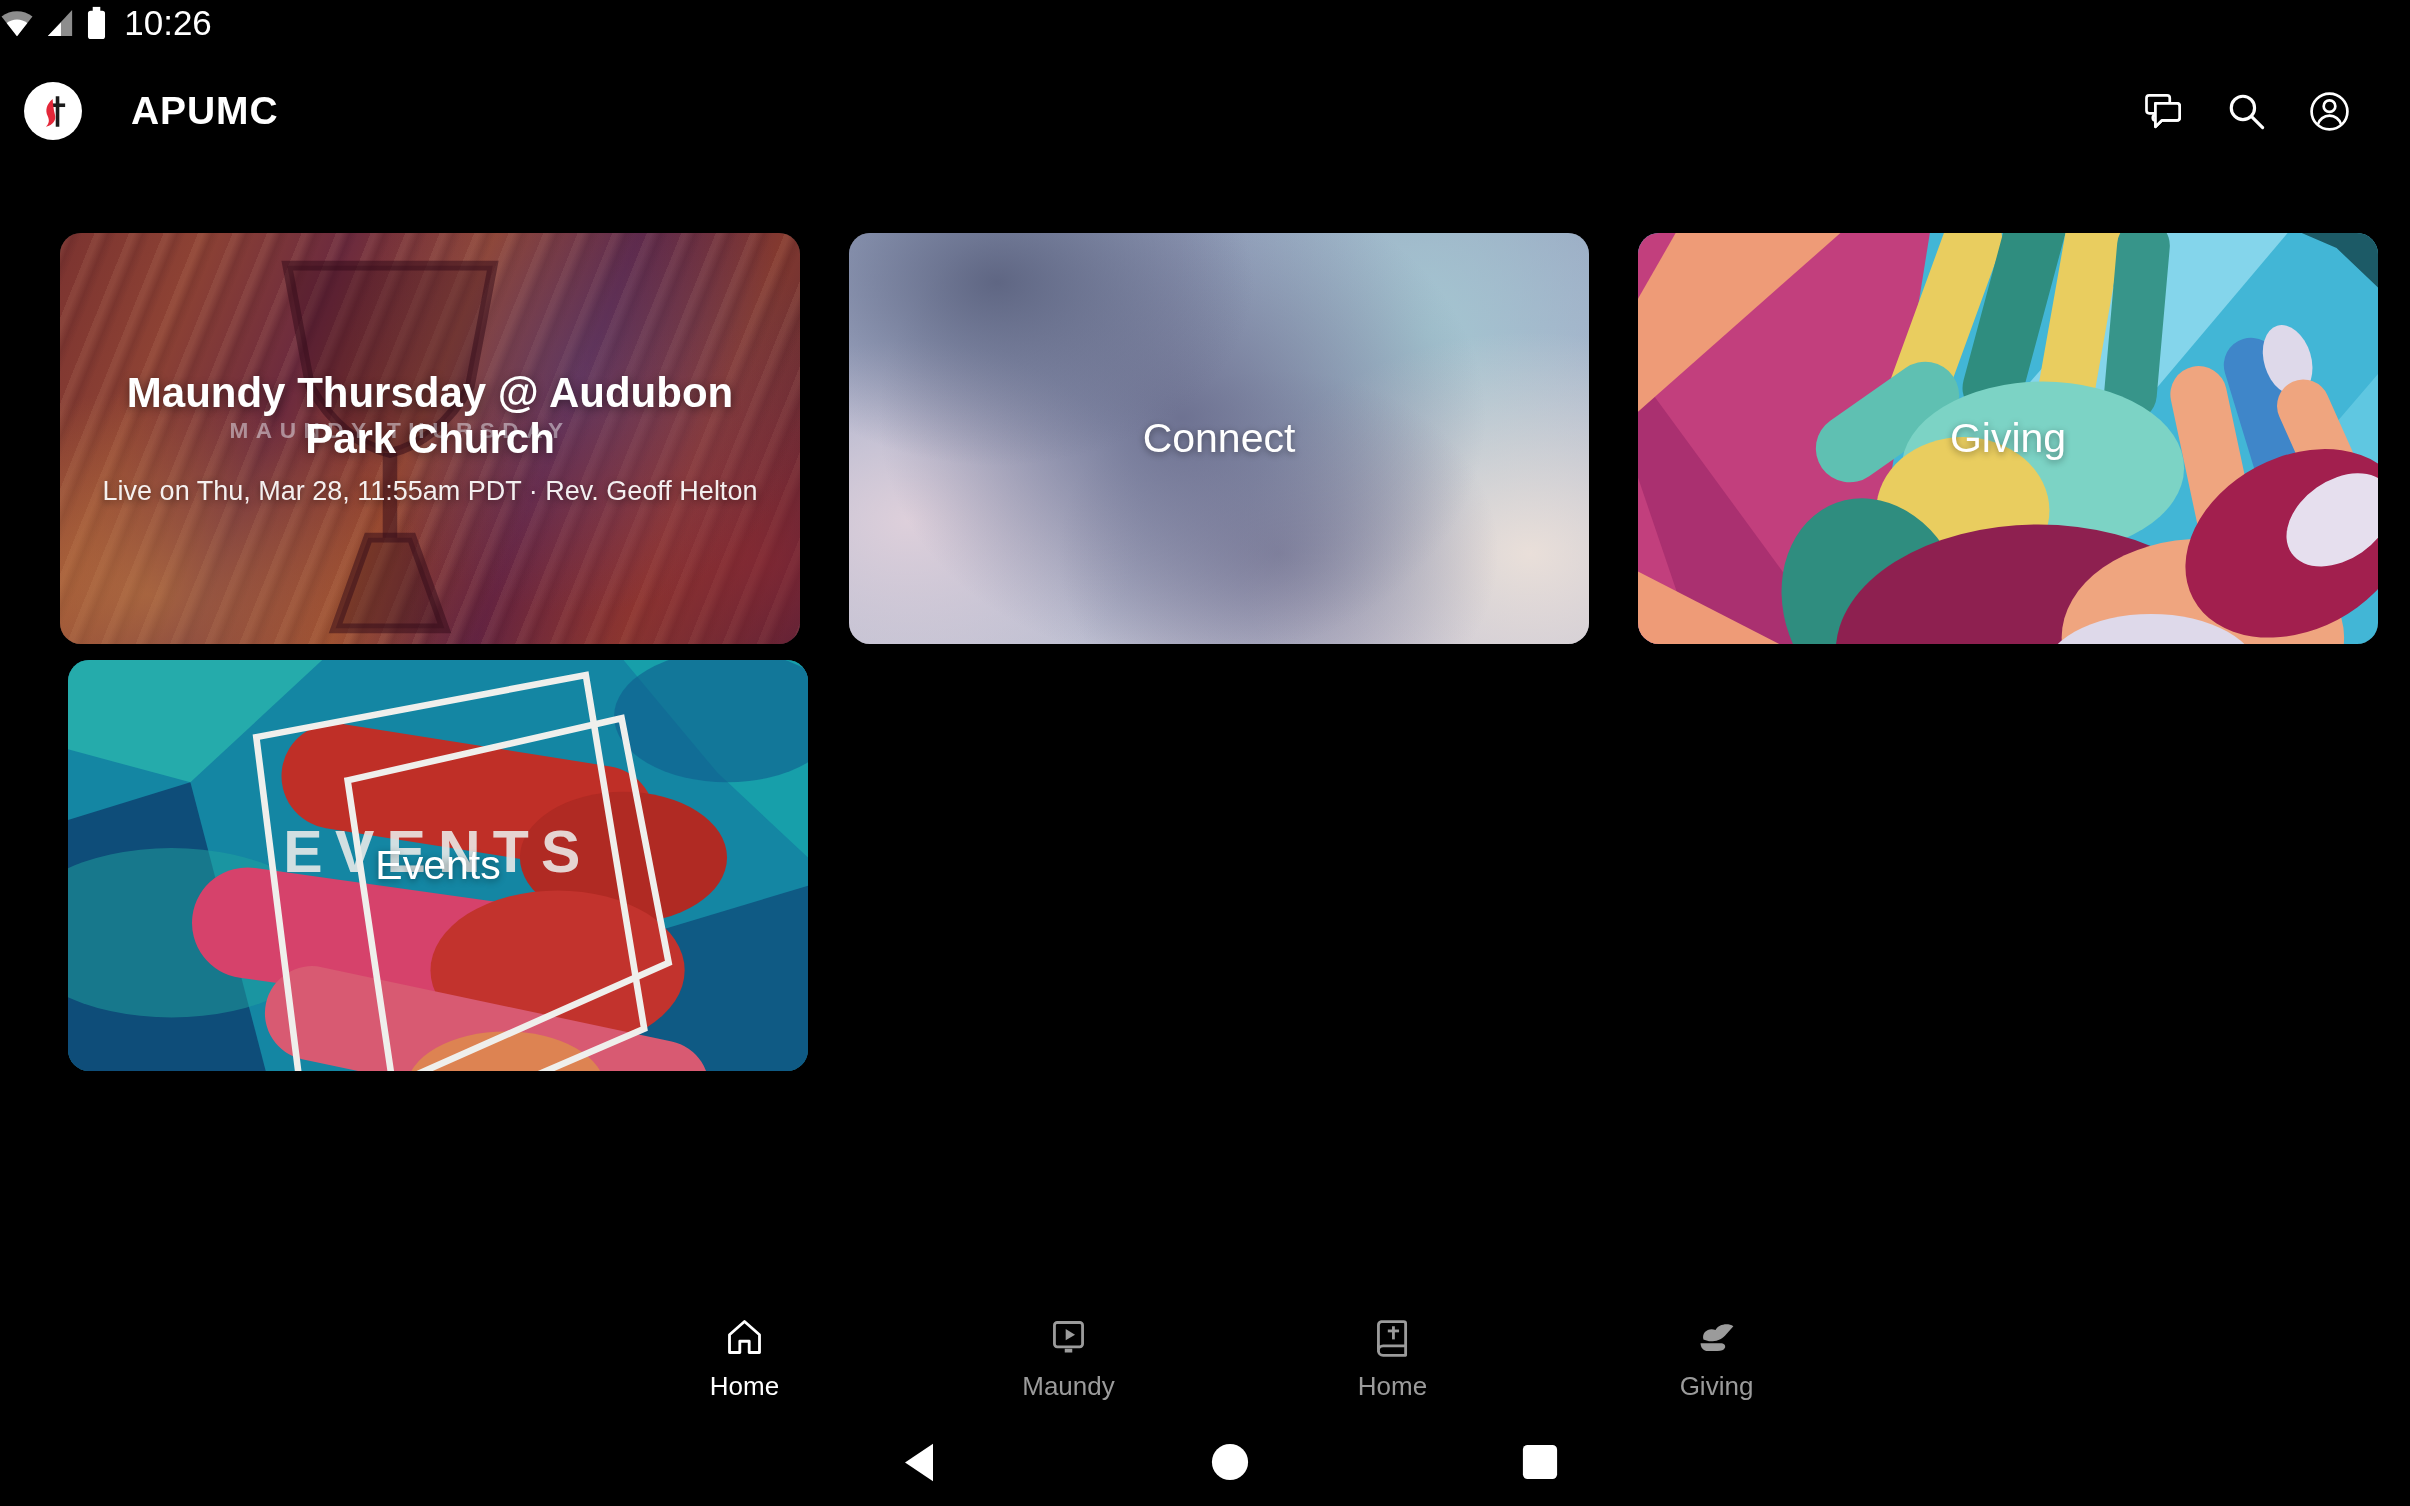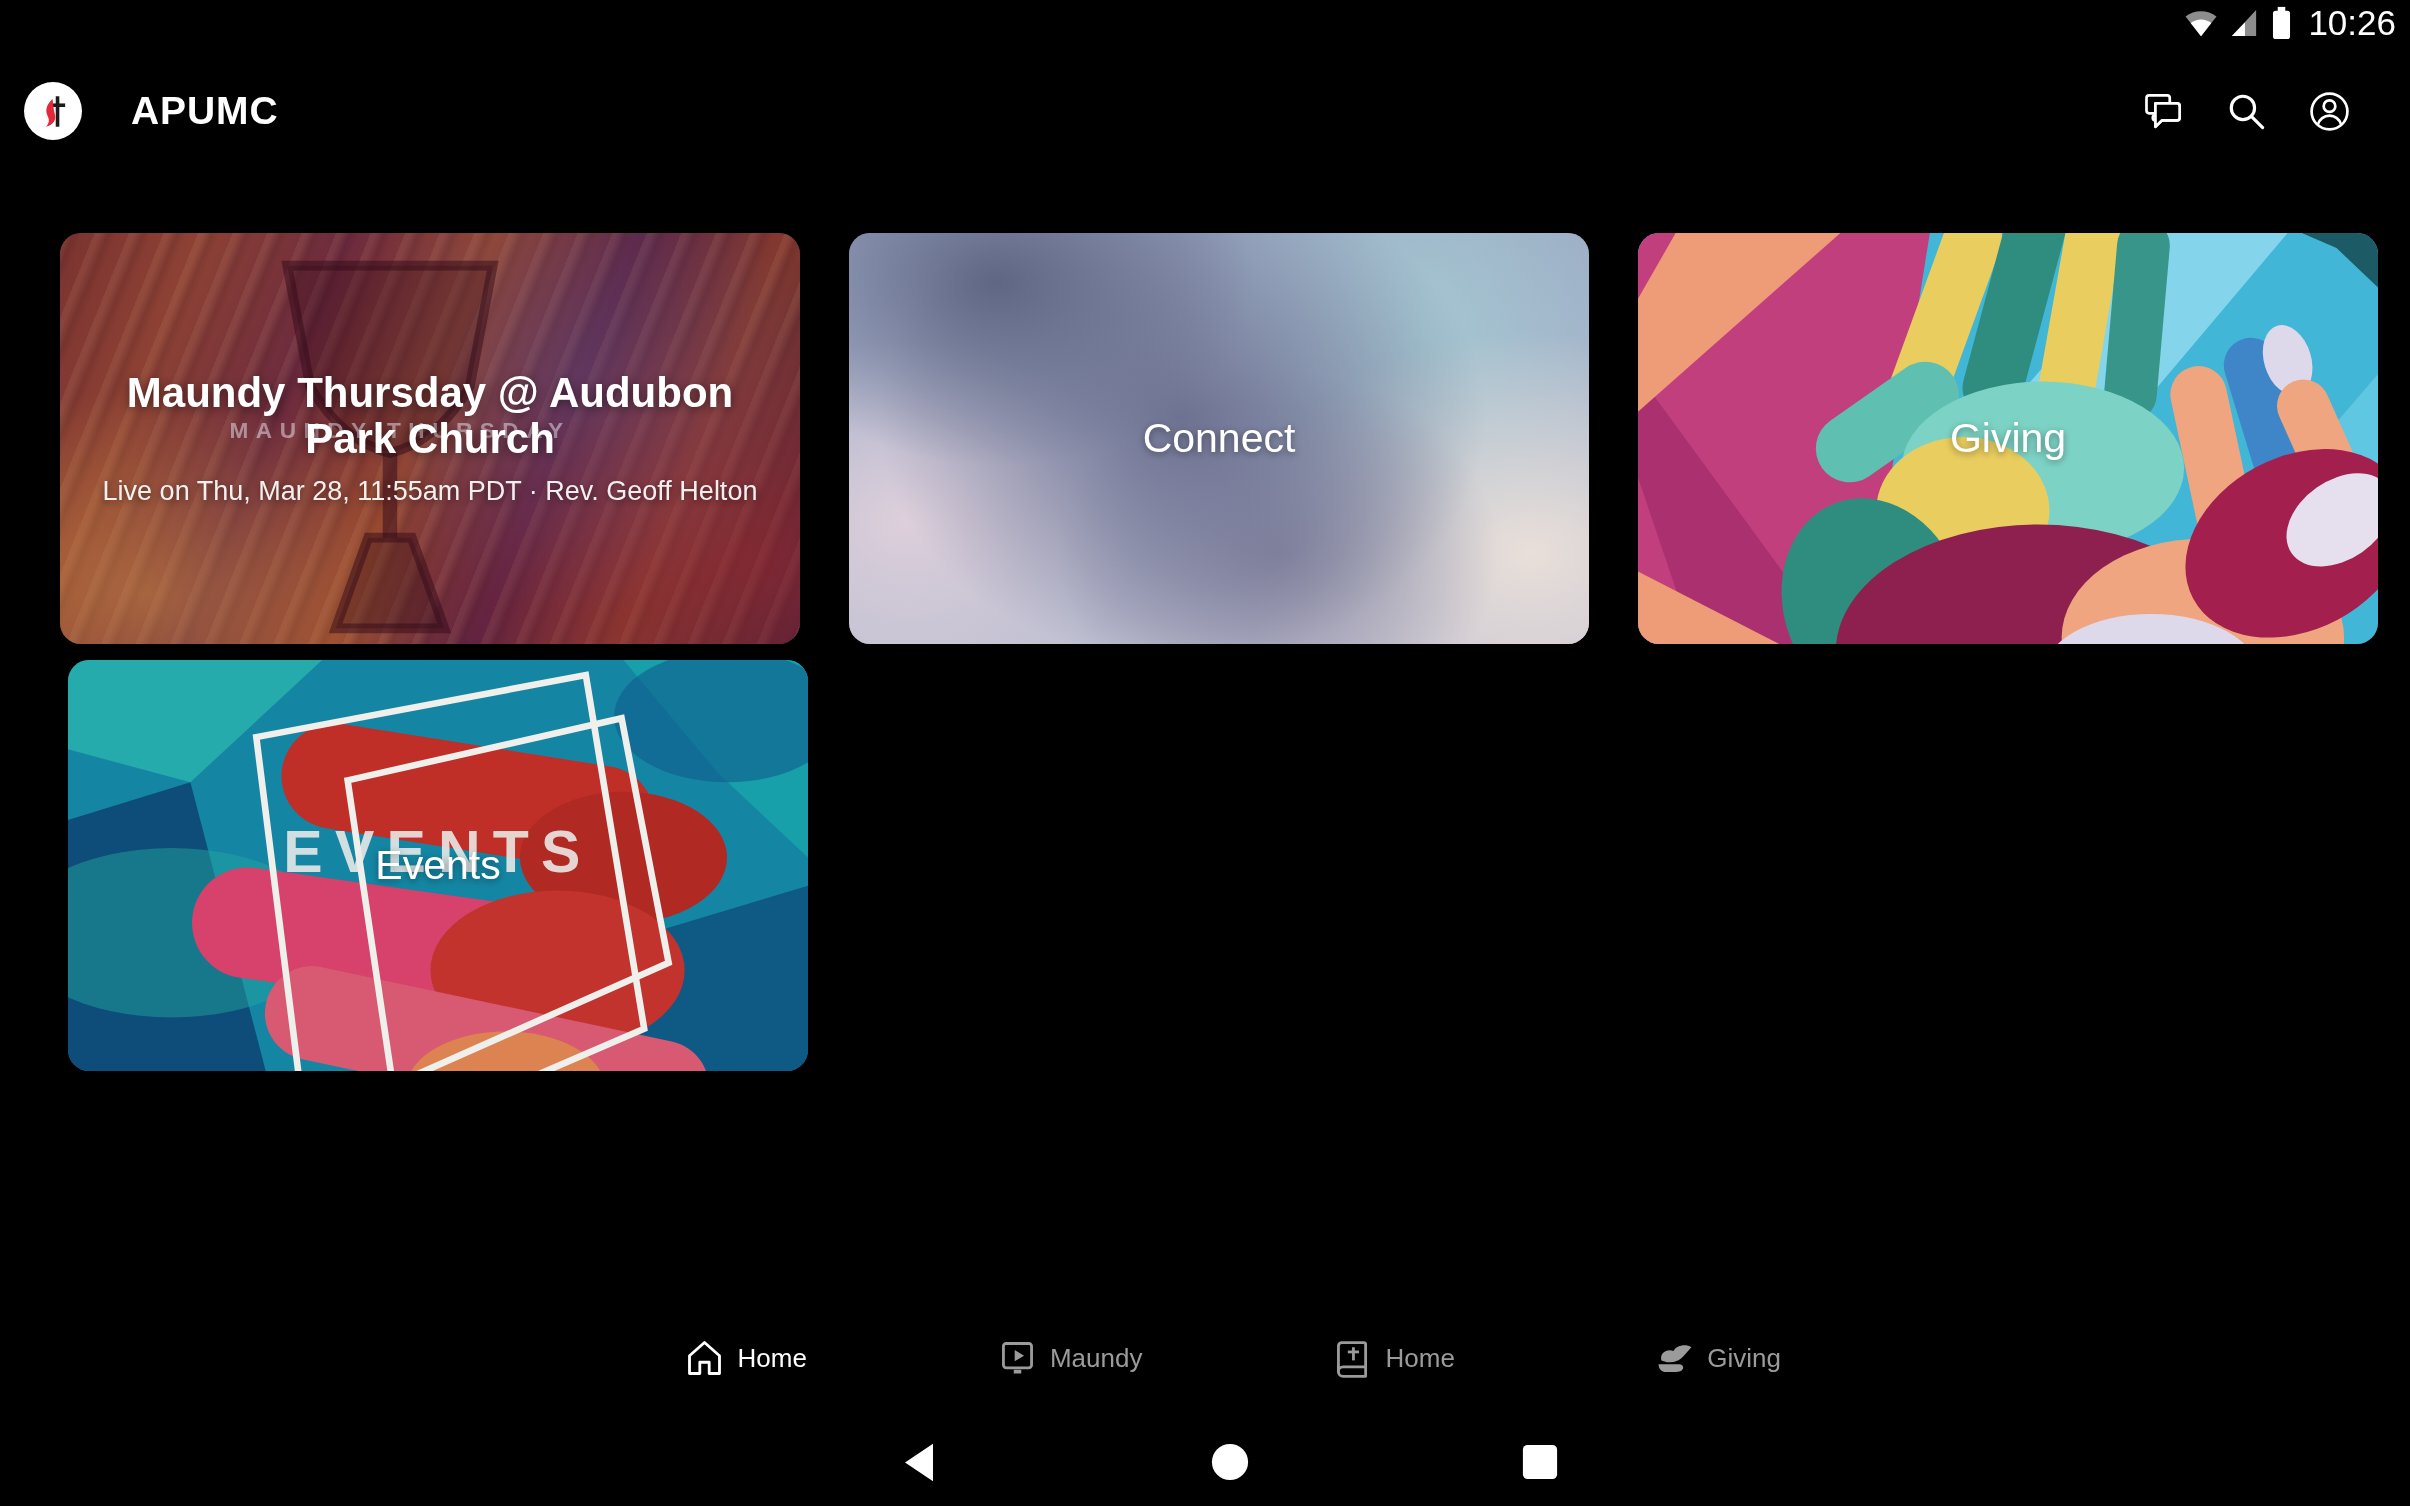--- a/index.html
+++ b/index.html
@@ -6,21 +6,21 @@
   html,body { background:#000; }
   .screen {
     position:relative; width:2411px; height:1507px; overflow:hidden;
     background:#000; font-family:"Liberation Sans","DejaVu Sans",sans-serif;
     color:#fff;
   }
 
   
   .status-bar {
     position:absolute; top:0; left:0; right:0; height:45px;
-    display:flex; align-items:center; justify-content:flex-end;
+    display:flex; align-items:center; 
     padding-right:15px; gap:12.2px;
   }
   .status-bar svg { display:block; }
   .status-time { font-size:35px; color:#fff; margin-left:4.7px; }
 
   
   .app-bar {
     position:absolute; top:45px; left:0; right:0; height:132px;
     display:flex; align-items:center; padding:0 38px 0 24px;
   }
@@ -92,21 +92,21 @@
     font-size:41px; font-weight:normal; color:#fff;
     text-shadow:0 1.9px 7.5px rgba(0,0,0,0.4);
   }
 
   
   .bottom-nav {
     position:absolute; bottom:94px; left:50%; width:1296px; margin-left:-623px;
     height:109px; display:flex;
   }
   .nav-item {
-    flex:1 1 0; display:flex; flex-direction:row; align-items:center;
+    flex:1 1 0; display:flex; flex-direction:column; align-items:center;
     justify-content:center; gap:10.4px; background:none; border:none; cursor:pointer;
     color:#9b9b9b;
   }
   .nav-item.active { color:#ffffff; }
   .nav-item svg { width:45px; height:45px; display:block; }
   .nav-label { font-size:26px; font-family:inherit; }
 
   
   .android-nav {
     position:absolute; bottom:0; left:50%; width:932px; margin-left:-442px; height:90px;

